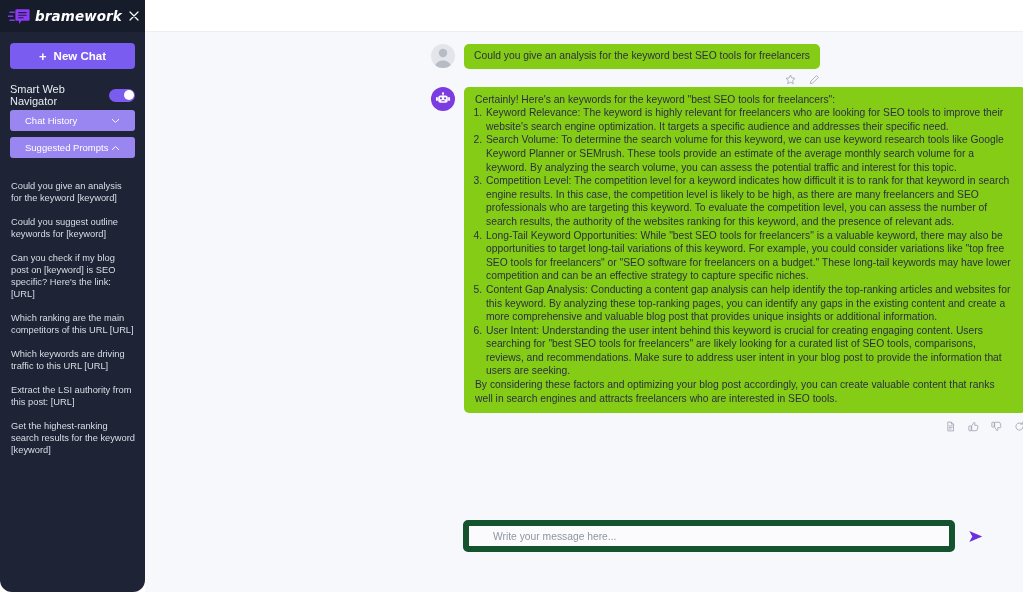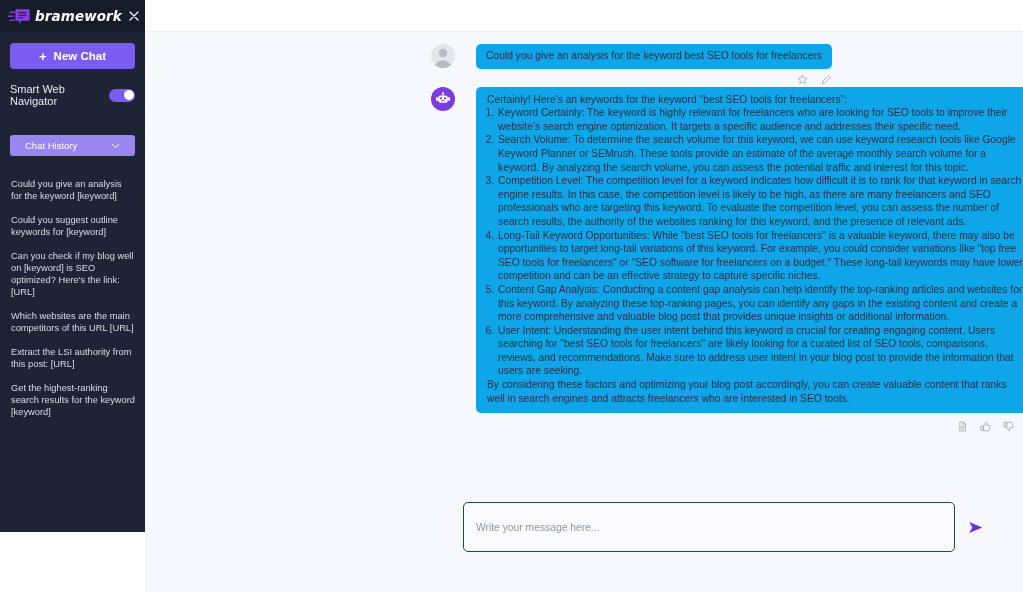--- a/index.html
+++ b/index.html
@@ -6,25 +6,26 @@
   html, body {
     width: 1023px; height: 592px;
     font-family: "Liberation Sans", sans-serif;
     overflow: hidden;
     background: #ffffff;
   }
   .app { display: flex; width: 1023px; height: 592px; }
 
   
   .sidebar {
-    width: 145px; height: 532px;
+    width: 145px; height: 592px;
     background: #1e2435;
     display: flex; flex-direction: column;
     flex: 0 0 145px;
     position: relative;
+    border-radius: 12px;
   }
   .sb-header {
     height: 32px;
     background: #171c2b;
     display: flex; align-items: center;
     padding: 0 9px 0 8px;
     gap: 5px;
   }
   .logo-mark { width: 22px; height: 17px; flex: 0 0 22px; display:block; }
   .logo-text {
@@ -43,21 +44,21 @@
     border: none; border-radius: 4px;
     color: #fff; font-size: 11.5px; font-weight: 600;
     display: flex; align-items: center; justify-content: center; gap: 7px;
     cursor: pointer;
     font-family: "Liberation Sans", sans-serif;
   }
   .plus-ico { font-size: 13px; line-height: 1; font-weight: 700; }
 
   .toggle-row {
     display: flex; align-items: center; justify-content: space-between;
-    margin-top: 14px; margin-bottom: 28px;
+    margin-top: 14px; margin-bottom: 3px;
   }
   .toggle-label { color: #e9ecf3; font-size: 11px; }
   .switch {
     width: 26px; height: 13px; border-radius: 7px;
     background: #7b5cf0; position: relative; cursor: pointer; flex:0 0 26px;
   }
   .switch::after {
     content: ""; position: absolute; right: 1.5px; top: 1.5px;
     width: 10px; height: 10px; border-radius: 50%; background: #fff;
   }
@@ -105,27 +106,26 @@
 
   .msg-row { display: flex; gap: 9px; padding-left: 286px; padding-right: 130px; }
   .av {
     width: 24px; height: 24px; border-radius: 50%;
     flex: 0 0 24px; margin-top: 0px;
   }
   .av.user { background: #e3e5ea; display:flex; align-items:flex-end; justify-content:center; overflow:hidden; }
   .av.bot  { background: #7b3ce0; display:flex; align-items:center; justify-content:center; }
 
   .bubble {
-    background: #0ea5e9;
+    background: #84cc16;
     border-radius: 5px;
     padding: 5px 10px 6px 10px;
     color: #2b3040;
     font-size: 10.3px;
     line-height: 13.6px;
-    margin-left: 12px;
   }
   .bubble.user-b { display: inline-block; }
   .bubble.bot-b { width: 562px; padding: 6px 11px 8px 7px; }
 
   .user-actions {
     display: flex; gap: 13px; justify-content: flex-end;
     margin-top: 5px; padding-right: 0px;
   }
   .ico-btn { cursor: pointer; display: inline-flex; }
 
@@ -142,26 +142,26 @@
     margin-top: 8px; padding-left: 286px; padding-right: 131px;
   }
 
   
   .composer {
     flex: 0 0 auto;
     display: flex; align-items: center; gap: 12px;
     padding: 0 0 40px 318px;
   }
   .input-wrap {
-    width: 492px; height: 50px;
+    width: 492px; height: 32px;
     background: #fbfbfd;
-    border: 1px solid #14532d;
+    border: 6px solid #14532d;
     border-radius: 5px;
     display: flex; align-items: center;
-    padding: 0 12px;
+    padding: 0 24px;
   }
   .input-wrap input {
     border: none; outline: none; background: transparent;
     width: 100%; font-size: 10.3px; color: #3a3f4d;
     font-family: "Liberation Sans", sans-serif;
   }
   .input-wrap input::placeholder { color: #9095a3; }
   .send-btn { cursor: pointer; display: inline-flex; }
 </style>
 </head>
@@ -198,26 +198,33 @@
       </div>
 
       <div class="acc">
         <span class="acc-label">Chat History</span>
         <svg class="chev" viewBox="0 0 10 7">
           <path d="M1.2 1.6L5 5.2l3.8-3.6" stroke="#ffffff" stroke-width="1.1" fill="none" stroke-linecap="round"></path>
         </svg>
       </div>
 
 
+      <div class="acc">
+        <span class="acc-label">Suggested Prompts</span>
+        <svg class="chev" viewBox="0 0 10 7">
+          <path d="M1.2 5.4L5 1.8l3.8 3.6" stroke="#ffffff" stroke-width="1.1" fill="none" stroke-linecap="round"></path>
+        </svg>
+      </div>
 
       <div class="prompt-list">
         <div class="prompt-item">Could you give an analysis for the keyword [keyword]</div>
         <div class="prompt-item">Could you suggest outline keywords for [keyword]</div>
-        <div class="prompt-item">Can you check if my blog well on [keyword] is SEO optimized? Here's the link: [URL]</div>
-        <div class="prompt-item">Which websites are the main competitors of this URL [URL]</div>
+        <div class="prompt-item">Can you check if my blog post on [keyword] is SEO specific? Here's the link: [URL]</div>
+        <div class="prompt-item">Which ranking are the main competitors of this URL [URL]</div>
+        <div class="prompt-item">Which keywords are driving traffic to this URL [URL]</div>
         <div class="prompt-item">Extract the LSI authority from this post: [URL]</div>
         <div class="prompt-item">Get the highest-ranking search results for the keyword [keyword]</div>
       </div>
 
     </div>
   </aside>
 
   <section class="main">
 
     <header class="topbar">
@@ -263,21 +270,21 @@
             <rect x="9.6" y="13.6" width="4.8" height="1.4" rx=".7" fill="#7b3ce0"></rect>
             <rect x="2.6" y="9.2" width="2.6" height="5.4" rx="1.3" fill="#ffffff"></rect>
             <rect x="18.8" y="9.2" width="2.6" height="5.4" rx="1.3" fill="#ffffff"></rect>
           </svg>
         </div>
         <div class="bubble bot-b">
           <div class="bot-intro">Certainly! Here's an keywords for the keyword "best SEO tools for freelancers":</div>
           <ol class="ol">
             <li>
               <span class="num">1.</span>
-              <span>Keyword Certainly: The keyword is highly relevant for freelancers who are looking for SEO tools to improve their website's search engine optimization. It targets a specific audience and addresses their specific need.</span>
+              <span>Keyword Relevance: The keyword is highly relevant for freelancers who are looking for SEO tools to improve their website's search engine optimization. It targets a specific audience and addresses their specific need.</span>
             </li>
             <li>
               <span class="num">2.</span>
               <span>Search Volume: To determine the search volume for this keyword, we can use keyword research tools like Google Keyword Planner or SEMrush. These tools provide an estimate of the average monthly search volume for a keyword. By analyzing the search volume, you can assess the potential traffic and interest for this topic.</span>
             </li>
             <li>
               <span class="num">3.</span>
               <span>Competition Level: The competition level for a keyword indicates how difficult it is to rank for that keyword in search engine results. In this case, the competition level is likely to be high, as there are many freelancers and SEO professionals who are targeting this keyword. To evaluate the competition level, you can assess the number of search results, the authority of the websites ranking for this keyword, and the presence of relevant ads.</span>
             </li>
             <li>

